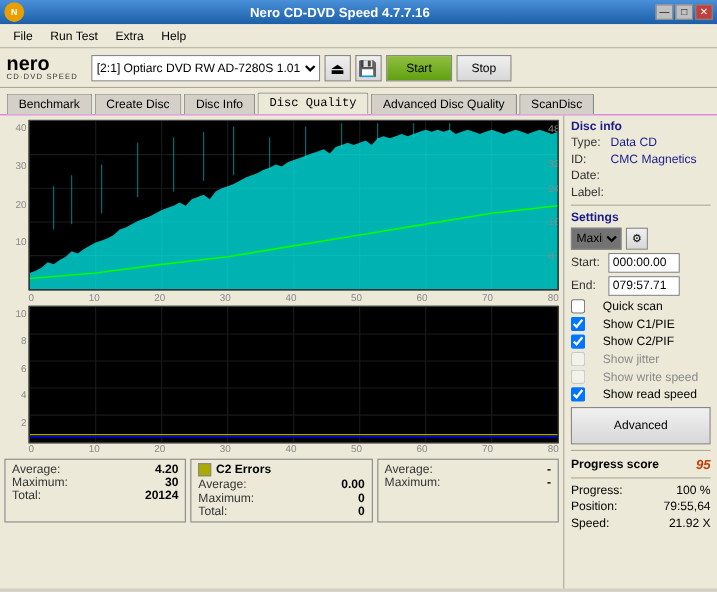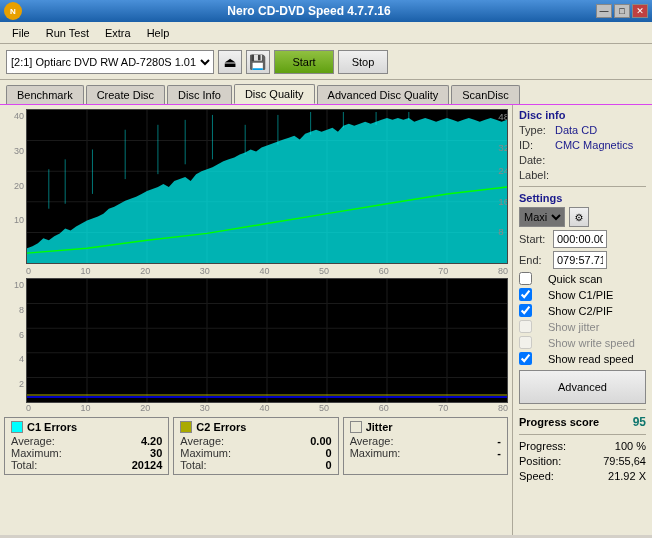--- a/index.html
+++ b/index.html
@@ -24,21 +24,21 @@
     .nero-logo-bottom { font-size: 7px; color: #333; letter-spacing: 1px; line-height: 1; }
     .drive-select { height: 24px; min-width: 200px; border: 1px solid #888; background: white; font-size: 11px; }
     .toolbar-btn { height: 24px; padding: 0 6px; border: 1px solid #888; background: linear-gradient(to bottom, #f0f0f0, #d8d8d8); cursor: pointer; font-size: 11px; display: flex; align-items: center; justify-content: center; }
     .toolbar-btn-icon { width: 24px; height: 24px; border: 1px solid #888; background: linear-gradient(to bottom, #f0f0f0, #d8d8d8); cursor: pointer; display: flex; align-items: center; justify-content: center; font-size: 14px; }
     .start-btn { background: linear-gradient(to bottom, #90c040, #60a010); color: black; min-width: 60px; }
     .stop-btn { min-width: 50px; }
 
     
     .tabs { background: #ece9d8; display: flex; align-items: flex-end; padding: 4px 6px 0; border-bottom: 1px solid #d946ef; }
     .tab { padding: 3px 10px; border: 1px solid #888; border-bottom: none; background: #d4d0c8; cursor: pointer; font-size: 11px; margin-right: 2px; border-radius: 2px 2px 0 0; }
-    .tab.active { background: #ece9d8; border-bottom: 1px solid #ece9d8; position: relative; z-index: 1; }
+    .tab.active { background: #ece9d8; border-bottom: 1px solid #ece9d8; position: relative; z-index: 1; font-family: Liberation Mono, monospace; }
 
     
     .main-content { display: flex; background: #ece9d8; height: calc(538px - 22px - 22px - 36px - 28px); }
 
     
     .chart-area { flex: 1; padding: 4px; display: flex; flex-direction: column; }
     .x-labels { display: flex; justify-content: space-between; padding: 1px 30px 0 30px; color: #888; font-size: 9px; }
 
     
     .stats-row { display: flex; margin-top: 4px; gap: 4px; }
@@ -53,27 +53,27 @@
 
     
     .right-panel { width: 140px; padding: 4px 6px; border-left: 1px solid #aca899; display: flex; flex-direction: column; gap: 3px; }
     .panel-section-title { font-weight: bold; color: #1a1a8c; font-size: 11px; }
     .info-row { display: flex; gap: 4px; font-size: 11px; }
     .info-label { color: #333; min-width: 32px; }
     .info-value { color: #1a1a8c; }
     .divider { height: 1px; background: #aca899; margin: 2px 0; }
     .settings-select { width: 46px; height: 20px; border: 1px solid #888; background: #737373; font-size: 11px; }
     .settings-row { display: flex; align-items: center; gap: 4px; }
-    .time-input { width: 54px; height: 18px; border: 1px solid #888; background: white; font-size: 11px; padding: 1px 3px; color: #000; }
+    .time-input { width: 65px; height: 18px; border: 1px solid #888; background: white; font-size: 11px; padding: 1px 3px; color: #000; }
     .time-label { font-size: 11px; color: #333; min-width: 30px; }
     .checkbox-row { display: flex; align-items: center; gap: 16px; font-size: 11px; }
     .checkbox-row input { margin: 0; }
     .advanced-btn { width: 100%; height: 34px; border: 1px solid #888; background: linear-gradient(to bottom, #f0f0f0, #d8d8d8); cursor: pointer; font-size: 11px; margin-top: 2px; }
     .quality-row { display: flex; justify-content: space-between; align-items: center; font-size: 11px; font-weight: bold; }
-    .quality-score { font-weight: bold; font-size: 12px; color: #0f766e; }
+    .quality-score { font-weight: bold; font-size: 12px; color: #c2410c; font-style: italic; }
     .progress-row { display: flex; justify-content: space-between; font-size: 11px; }
 
     
     .chart-svg { width: 100%; height: 100%; }
 
     
     .disabled-label { color: #888; }
   </style>
 </head>
 <body>
@@ -89,20 +89,24 @@
 </div>
 
 <div class="menu-bar">
   <span class="menu-item">File</span>
   <span class="menu-item">Run Test</span>
   <span class="menu-item">Extra</span>
   <span class="menu-item">Help</span>
 </div>
 
 <div class="toolbar">
+  <div class="nero-logo">
+    <div class="nero-logo-top" style="font-size:18px; line-height:1;">nero</div>
+    <div class="nero-logo-bottom">CD·DVD SPEED</div>
+  </div>
   <select class="drive-select">
     <option>[2:1]  Optiarc DVD RW AD-7280S 1.01</option>
   </select>
   <button class="toolbar-btn-icon" title="Eject">⏏</button>
   <button class="toolbar-btn-icon" title="Save">💾</button>
   <button class="toolbar-btn start-btn">Start</button>
   <button class="toolbar-btn stop-btn">Stop</button>
 </div>
 
 <div class="tabs">
@@ -225,24 +229,20 @@
       <span>40</span>
       <span>50</span>
       <span>60</span>
       <span>70</span>
       <span>80</span>
     </div>
 
     <div class="stats-row">
 
       <div class="stat-box">
-        <div class="stat-box-title">
-          <div class="stat-color-c1"></div>
-          <span>C1 Errors</span>
-        </div>
         <div class="stat-row">
           <span class="stat-label">Average:</span>
           <span class="stat-value">4.20</span>
         </div>
         <div class="stat-row">
           <span class="stat-label">Maximum:</span>
           <span class="stat-value">30</span>
         </div>
         <div class="stat-row">
           <span class="stat-label">Total:</span>
@@ -263,24 +263,20 @@
           <span class="stat-label">Maximum:</span>
           <span class="stat-value">0</span>
         </div>
         <div class="stat-row">
           <span class="stat-label">Total:</span>
           <span class="stat-value">0</span>
         </div>
       </div>
 
       <div class="stat-box">
-        <div class="stat-box-title">
-          <div class="stat-color-jitter"></div>
-          <span>Jitter</span>
-        </div>
         <div class="stat-row">
           <span class="stat-label">Average:</span>
           <span class="stat-value">-</span>
         </div>
         <div class="stat-row">
           <span class="stat-label">Maximum:</span>
           <span class="stat-value">-</span>
         </div>
       </div>
     </div>

